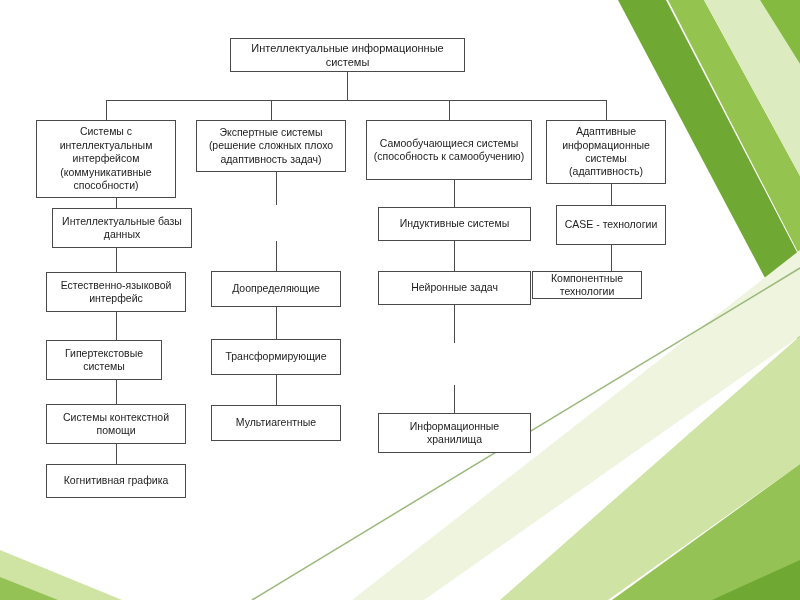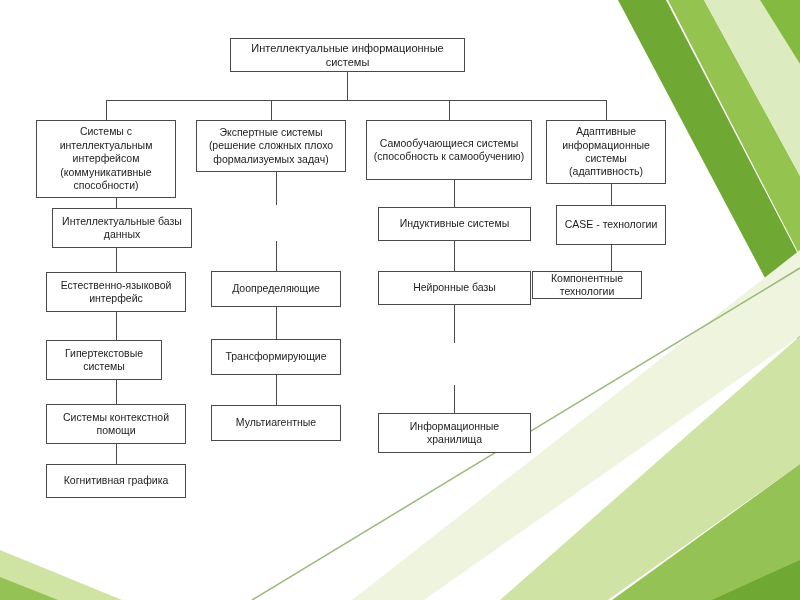--- a/index.html
+++ b/index.html
@@ -61,27 +61,27 @@
 
   <div class="box root" style="left:230px;top:38px;width:235px;height:34px">Интеллектуальные информационные системы</div>
 
   <div class="box" style="left:36px;top:120px;width:140px;height:78px">Системы с интеллектуальным интерфейсом (коммуникативные способности)</div>
   <div class="box" style="left:52px;top:208px;width:140px;height:40px">Интеллектуальные базы данных</div>
   <div class="box" style="left:46px;top:272px;width:140px;height:40px">Естественно-языковой интерфейс</div>
   <div class="box" style="left:46px;top:340px;width:116px;height:40px">Гипертекстовые системы</div>
   <div class="box" style="left:46px;top:404px;width:140px;height:40px">Системы контекстной помощи</div>
   <div class="box" style="left:46px;top:464px;width:140px;height:34px">Когнитивная графика</div>
 
-  <div class="box" style="left:196px;top:120px;width:150px;height:52px">Экспертные системы (решение сложных плохо формализуемых задач)</div>
+  <div class="box" style="left:196px;top:120px;width:150px;height:52px">Экспертные системы (решение сложных плохо адаптивность задач)</div>
   <div class="box" style="left:211px;top:271px;width:130px;height:36px">Доопределяющие</div>
   <div class="box" style="left:211px;top:339px;width:130px;height:36px">Трансформирующие</div>
   <div class="box" style="left:211px;top:405px;width:130px;height:36px">Мультиагентные</div>
 
   <div class="box" style="left:366px;top:120px;width:166px;height:60px">Самообучающиеся системы (способность к самообучению)</div>
   <div class="box" style="left:378px;top:207px;width:153px;height:34px">Индуктивные системы</div>
-  <div class="box" style="left:378px;top:271px;width:153px;height:34px">Нейронные базы</div>
+  <div class="box" style="left:378px;top:271px;width:153px;height:34px">Нейронные задач</div>
   <div class="box" style="left:378px;top:413px;width:153px;height:40px">Информационные хранилища</div>
 
   <div class="box" style="left:546px;top:120px;width:120px;height:64px">Адаптивные информационные системы (адаптивность)</div>
   <div class="box" style="left:556px;top:205px;width:110px;height:40px">CASE - технологии</div>
   <div class="box" style="left:532px;top:271px;width:110px;height:28px">Компонентные технологии</div>
 
 </div>
 
 </body></html>

